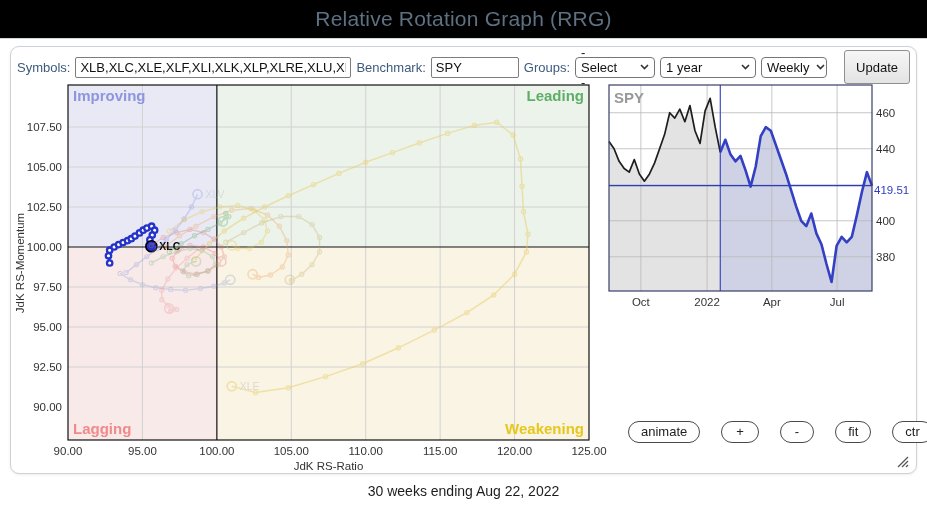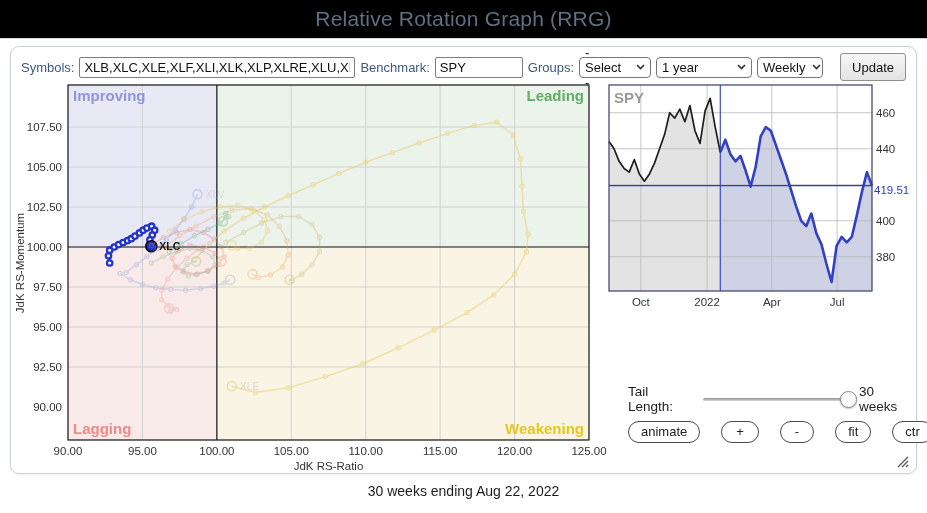--- a/index.html
+++ b/index.html
@@ -23,22 +23,22 @@
   .tb-label{color:#3d5a7d;}
   .tb-input{height:17px;border:1px solid #7d7d7d;border-radius:2px;
     font-family:"Liberation Sans",sans-serif;font-size:13px;color:#111;
     padding:1px 4px;background:#fff;}
   .tb-input.symbols{width:266px;}
   .tb-input.benchmark{width:78px;}
   .select{display:inline-flex;align-items:center;justify-content:space-between;
     border:1px solid #767676;border-radius:4px;background:#fff;height:21px;
     padding:0 5px;font-size:13px;color:#111;cursor:default;box-sizing:border-box;}
   .select .chev{margin-left:7px;display:flex;align-items:center;}
-  .sel-groups{width:72px;gap:8px;} .sel-period{width:96px;} .sel-freq{width:66px;}
-  .update-btn{height:28px;padding:0 11px;font-size:13px;color:#111;
+  .sel-groups{width:80px;gap:8px;} .sel-period{width:96px;} .sel-freq{width:66px;}
+  .update-btn{height:34px;padding:0 11px;font-size:13px;color:#111;
     font-family:"Liberation Sans",sans-serif;
     background:linear-gradient(#f6f6f6,#e3e3e3);border:1px solid #8f8f8f;
     border-radius:3px;margin-left:12px;}
 
   
   #rrg-mount{position:absolute;left:0;top:32px;width:600px;height:400px;}
   #spy-mount{position:absolute;left:590px;top:30px;width:312px;height:282px;}
 
   
   .tail-row{position:absolute;left:617px;top:342px;width:286px;height:20px;
@@ -361,27 +361,20 @@
         <text x="275" y="75.74475524475521" fill="#333" font-size="11.5">440</text>
         <text x="275" y="147.77272727272725" fill="#333" font-size="11.5">400</text>
         <text x="275" y="183.78671328671328" fill="#333" font-size="11.5">380</text>
         <text x="273" y="116.6410839160839" fill="#2d3bbf" font-size="11.5">419.51</text>
         <text x="39.863461538461536" y="229" text-anchor="middle" fill="#333" font-size="11.5">Oct</text>
         <text x="106.11923076923077" y="229" text-anchor="middle" fill="#333" font-size="11.5">2022</text>
         <text x="170.8576923076923" y="229" text-anchor="middle" fill="#333" font-size="11.5">Apr</text>
         <text x="236.1019230769231" y="229" text-anchor="middle" fill="#333" font-size="11.5">Jul</text>
       </svg></div>
 
-  <div class="tail-row">
-    <span>Tail Length:</span>
-    <div class="tail-track">
-      <div class="tail-knob"></div>
-    </div>
-    <span class="tail-value">30 weeks</span>
-  </div>
 
   <div class="btn-row">
     <button class="pill-btn">animate</button>
     <button class="pill-btn narrow">+</button>
     <button class="pill-btn narrow">-</button>
     <button class="pill-btn">fit</button>
     <button class="pill-btn">ctr</button>
     <button class="pill-btn">max</button>
   </div>
 

